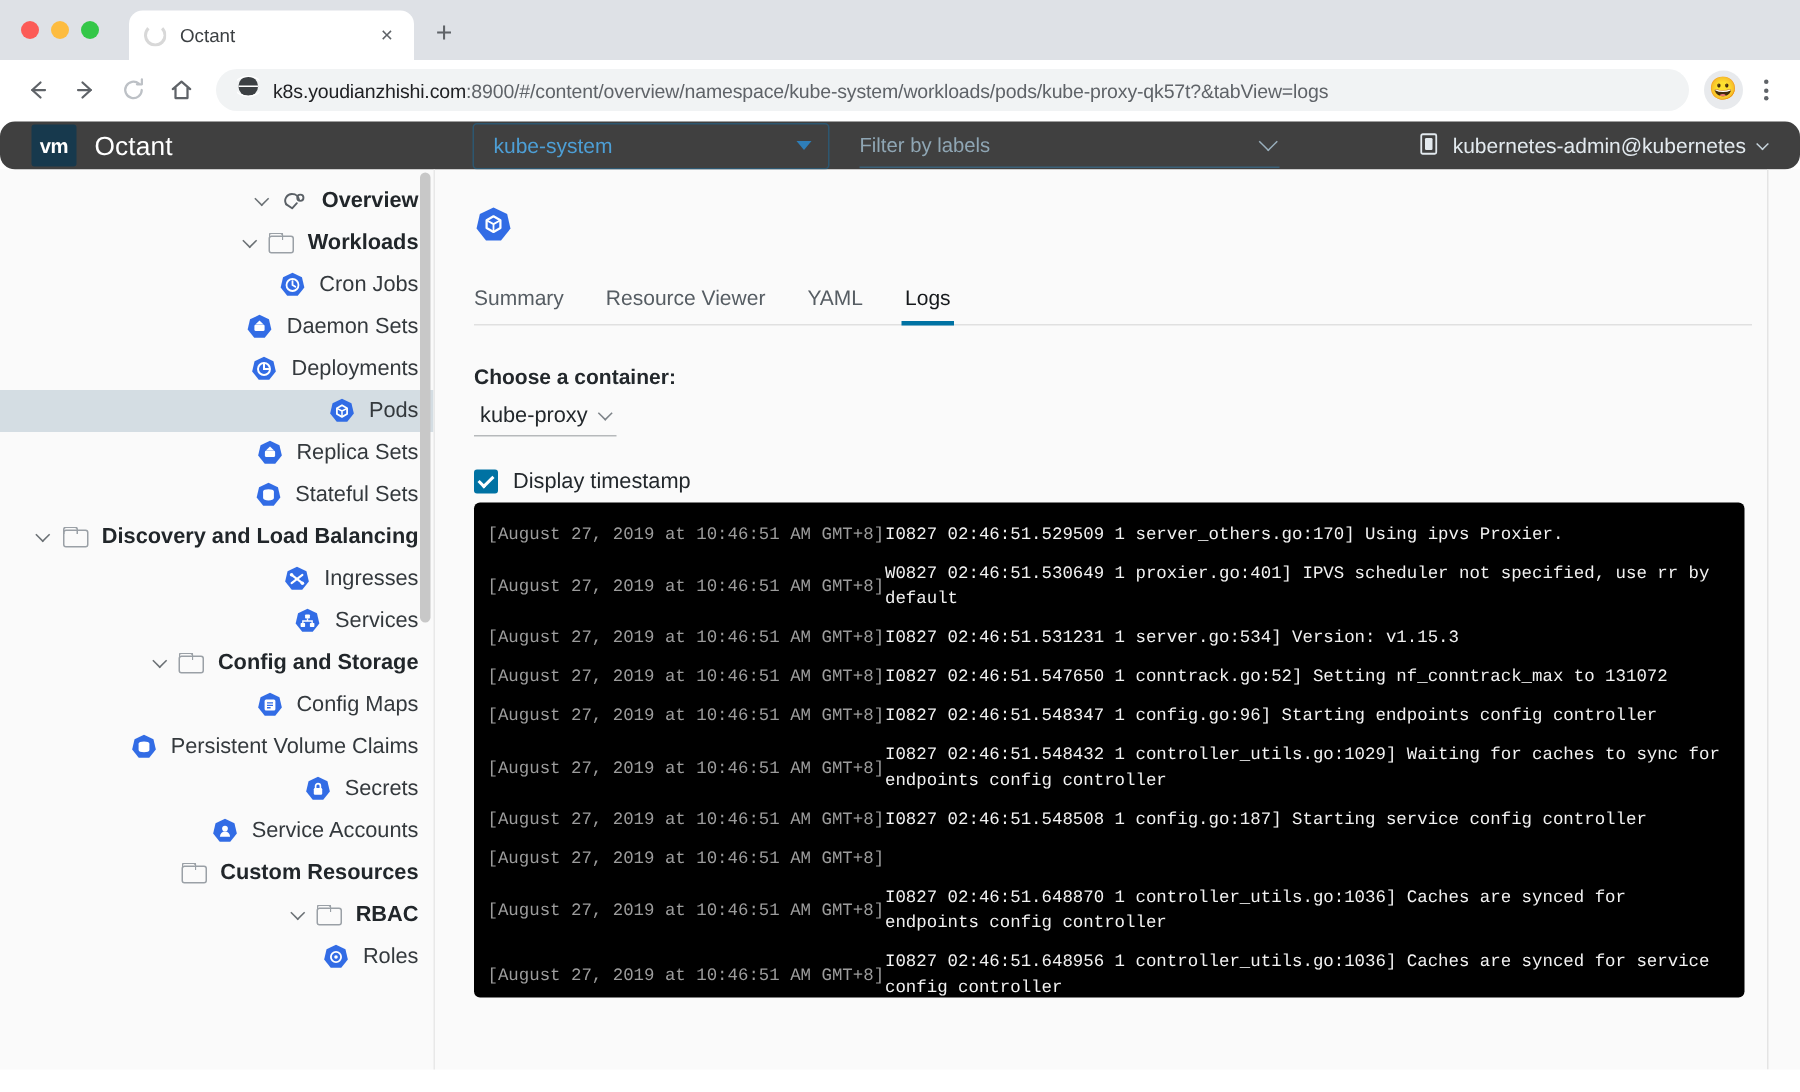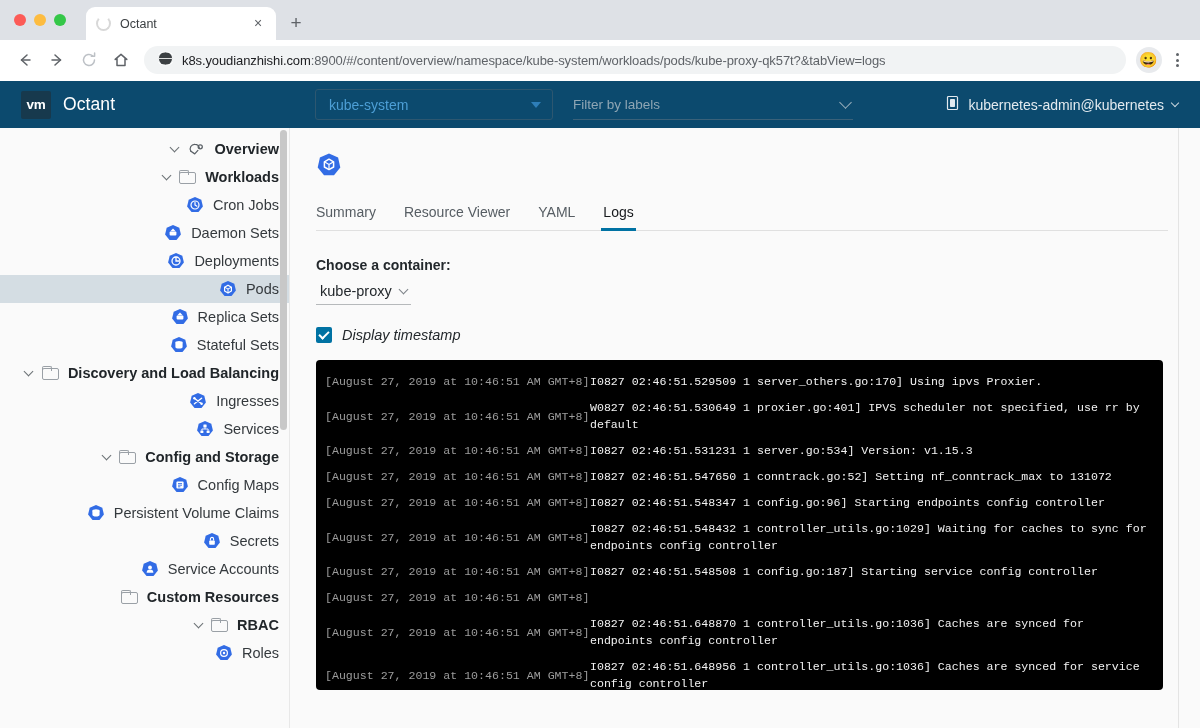--- a/index.html
+++ b/index.html
@@ -79,22 +79,22 @@
     flex: 0 0 auto;
   }
   .kebab {
     width: 26px; height: 26px; flex: 0 0 auto;
     display: flex; flex-direction: column; align-items: center; justify-content: center; gap: 2.5px;
   }
   .kebab i { width: 3px; height: 3px; border-radius: 50%; background: #5f6368; display: block; }
 
   
   .app-header {
-    height: 47px; background: #0c4a6e;
-    display: flex; align-items: center; position: relative;
+    height: 32px; background: #404040;
+    display: flex; align-items: center; position: relative; border-radius: 10px;
   }
   .brand { display: flex; align-items: center; gap: 12px; padding-left: 21px; width: 290px; flex: 0 0 auto; }
   .vm-logo {
     width: 30px; height: 28px; background: #17394d;
     border-radius: 2px; color: #ffffff;
     font-size: 13.5px; font-weight: 700; letter-spacing: -0.3px;
     display: flex; align-items: center; justify-content: center;
   }
   .brand-name { color: #ffffff; font-size: 17.5px; letter-spacing: 0.1px; }
 
@@ -210,21 +210,21 @@
     display: inline-flex; align-items: center; gap: 8px;
     border-bottom: 1px solid #b6b9bb; padding: 0 4px 5px 4px; margin-bottom: 22px;
   }
   .container-select span { font-size: 14.5px; color: #23282c; }
   .chev-thin {
     width: 7px; height: 7px;
     border-right: 1.3px solid #7d8388; border-bottom: 1.3px solid #7d8388;
     transform: rotate(45deg); margin-bottom: 4px;
   }
 
-  .checkrow { display: flex; align-items: center; gap: 10px; margin-bottom: 17px; font-style: italic; }
+  .checkrow { display: flex; align-items: center; gap: 10px; margin-bottom: 6px; }
   .checkbox {
     width: 16px; height: 16px; background: #0072a3; border-radius: 2px;
     position: relative; flex: 0 0 auto;
   }
   .checkbox:after {
     content: ""; position: absolute; left: 5px; top: 2px;
     width: 4px; height: 8px;
     border: solid #ffffff; border-width: 0 2px 2px 0; transform: rotate(45deg);
   }
   .checkrow span { font-size: 14.5px; color: #23282c; }

